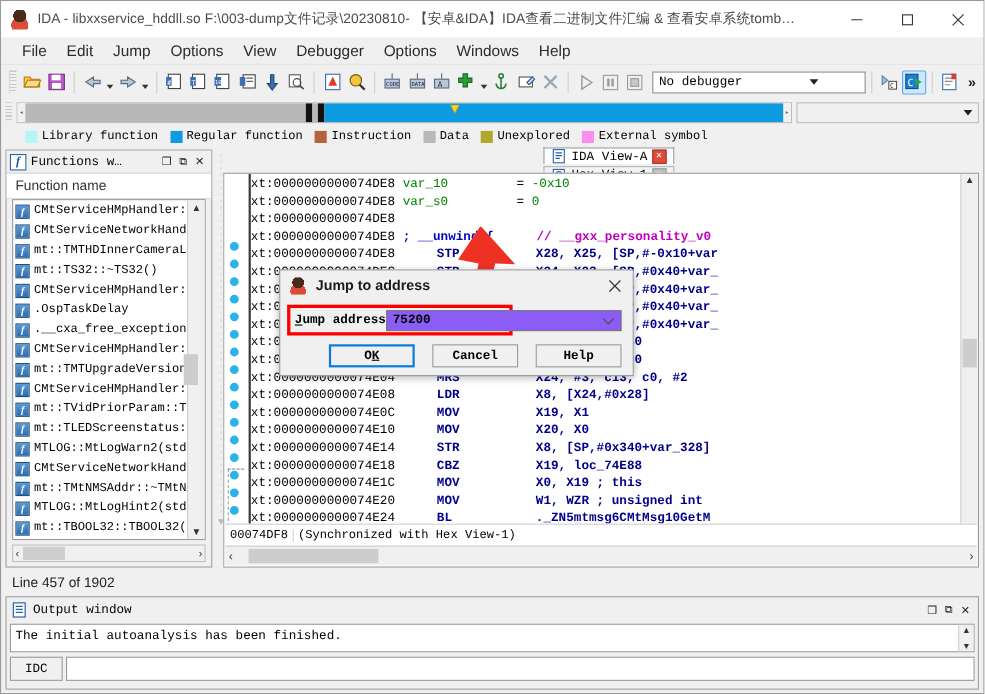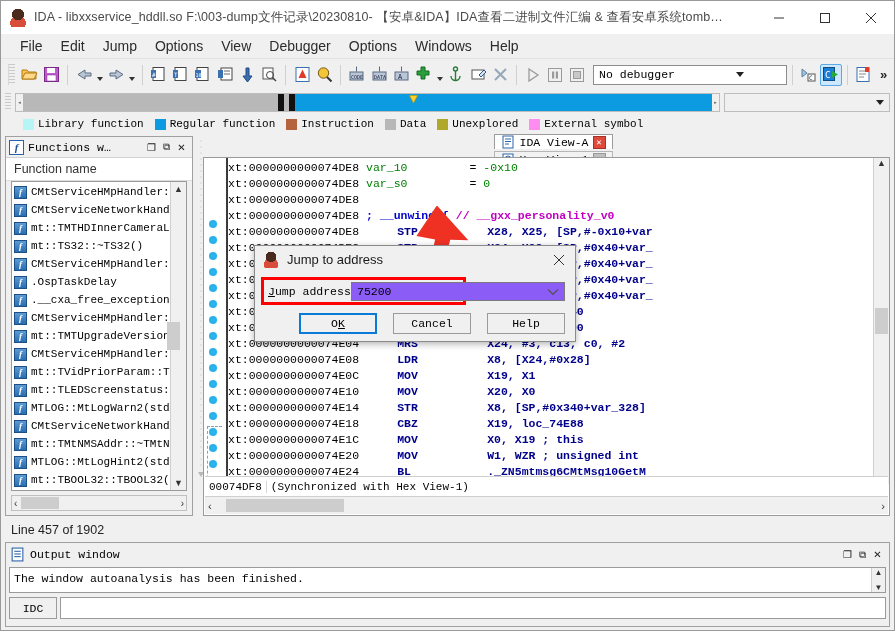--- a/index.html
+++ b/index.html
@@ -146,21 +146,21 @@
   .dashbox{position:absolute;left:3px;top:268px;width:14px;height:95px;
            border:1px dashed #8aa0b8;border-right:none;}
   .code{position:absolute;left:24px;top:2px;right:16px;
         font-family:"Liberation Mono", monospace;font-size:11.5px;line-height:16px;
         white-space:pre;}
   .cl{height:16px;display:flex;}
   .addr{color:#000;}
   .mn{color:#00008b;font-weight:bold;width:128px;display:inline-block;text-indent:38px;}
   .op{color:#00008b;font-weight:bold;}
   .grn{color:#008000;}
-  .mag{color:#c000c0;font-weight:bold;}
+  .mag{color:#c000c0;font-weight:bold;margin-left:32px;}
   .blu{color:#0000cd;font-weight:bold;}
   .dsc-v{position:absolute;right:0;top:0;width:15px;height:326px;background:#f0f0f0;
          border-left:1px solid #cfcfcf;display:flex;flex-direction:column;
          align-items:center;justify-content:space-between;font-size:9px;color:#333;}
   .dsc-v .th{position:absolute;top:150px;width:13px;height:26px;background:#cdcdcd;}
   .dstatus{position:absolute;left:1px;right:1px;bottom:19px;height:19px;background:#fff;
            border-top:1px solid #cfcfcf;display:flex;align-items:center;
            font-family:"Liberation Mono", monospace;font-size:11px;overflow:hidden;}
   .dstatus .seg{padding:0 4px;border-right:1px solid #d4d4d4;white-space:nowrap;}
   .dstatus .seg.last{border-right:none;}
@@ -187,21 +187,21 @@
           display:flex;align-items:center;justify-content:center;box-sizing:border-box;
           font-family:"Liberation Mono", monospace;font-size:11.5px;}
   .idcfield{flex:1;height:22px;background:#fff;border:1px solid #9a9a9a;margin-left:3px;box-sizing:border-box;}
 
   
   .statusbar{position:absolute;left:0;right:0;top:492px;height:24px;display:flex;
              align-items:center;font-family:"Liberation Mono", monospace;font-size:11.5px;}
 
   
   .dlg{position:absolute;left:253px;top:244px;width:322px;height:97px;background:#f0f0f0;
-       border:1px solid #8a8a8a;box-shadow:0 2px 7px rgba(0,0,0,.30);box-sizing:border-box;}
+       border:1px solid #8a8a8a;box-shadow:0 2px 7px rgba(0,0,0,.30);box-sizing:border-box;font-weight:bold;}
   .dlg-title{height:27px;display:flex;align-items:center;padding:0 4px 0 8px;background:#f0f0f0;}
   .dlg-icon{width:16px;height:16px;margin-right:8px;border-radius:2px;
             background:radial-gradient(circle at 50% 30%, #4a2a1c 0 38%, transparent 39%),
                        radial-gradient(circle at 50% 80%, #d94e3a 0 46%, transparent 47%),#f0f0f0;}
   .dlg-title .dt{font-size:13px;color:#1a1a1a;}
   .dlg-x{margin-left:auto;width:24px;height:25px;display:flex;align-items:center;justify-content:center;}
   .dlg-body{position:absolute;left:0;right:0;top:27px;bottom:0;background:#f0f0f0;}
   .redbox{position:absolute;left:6px;top:4px;width:205px;height:28px;border:3px solid #ff0000;
           box-sizing:border-box;}
   .jlabel{position:absolute;left:13px;top:12px;font-family:"Liberation Mono", monospace;
@@ -706,21 +706,21 @@
           <line x1="4" y1="4" x2="10" y2="4" stroke="#2a62a8"></line>
             <line x1="4" y1="6.5" x2="10" y2="6.5" stroke="#2a62a8"></line>
           <line x1="4" y1="9" x2="10" y2="9" stroke="#2a62a8"></line>
           </svg>
         <div class="ot">Output window</div>
         <div class="pbtn">❐</div>
         <div class="pbtn">⧉</div>
         <div class="pbtn">✕</div>
       </div>
       <div class="outbody">
-        <div class="ln">The window autoanalysis has been finished.</div>
+        <div class="ln">The initial autoanalysis has been finished.</div>
         <div class="sb">
           <span>▲</span>
           <span>▼</span>
         </div>
       </div>
       <div class="outinput">
         <div class="idcbtn">IDC</div>
         <div class="idcfield" title=""></div>
       </div>
     </div>

